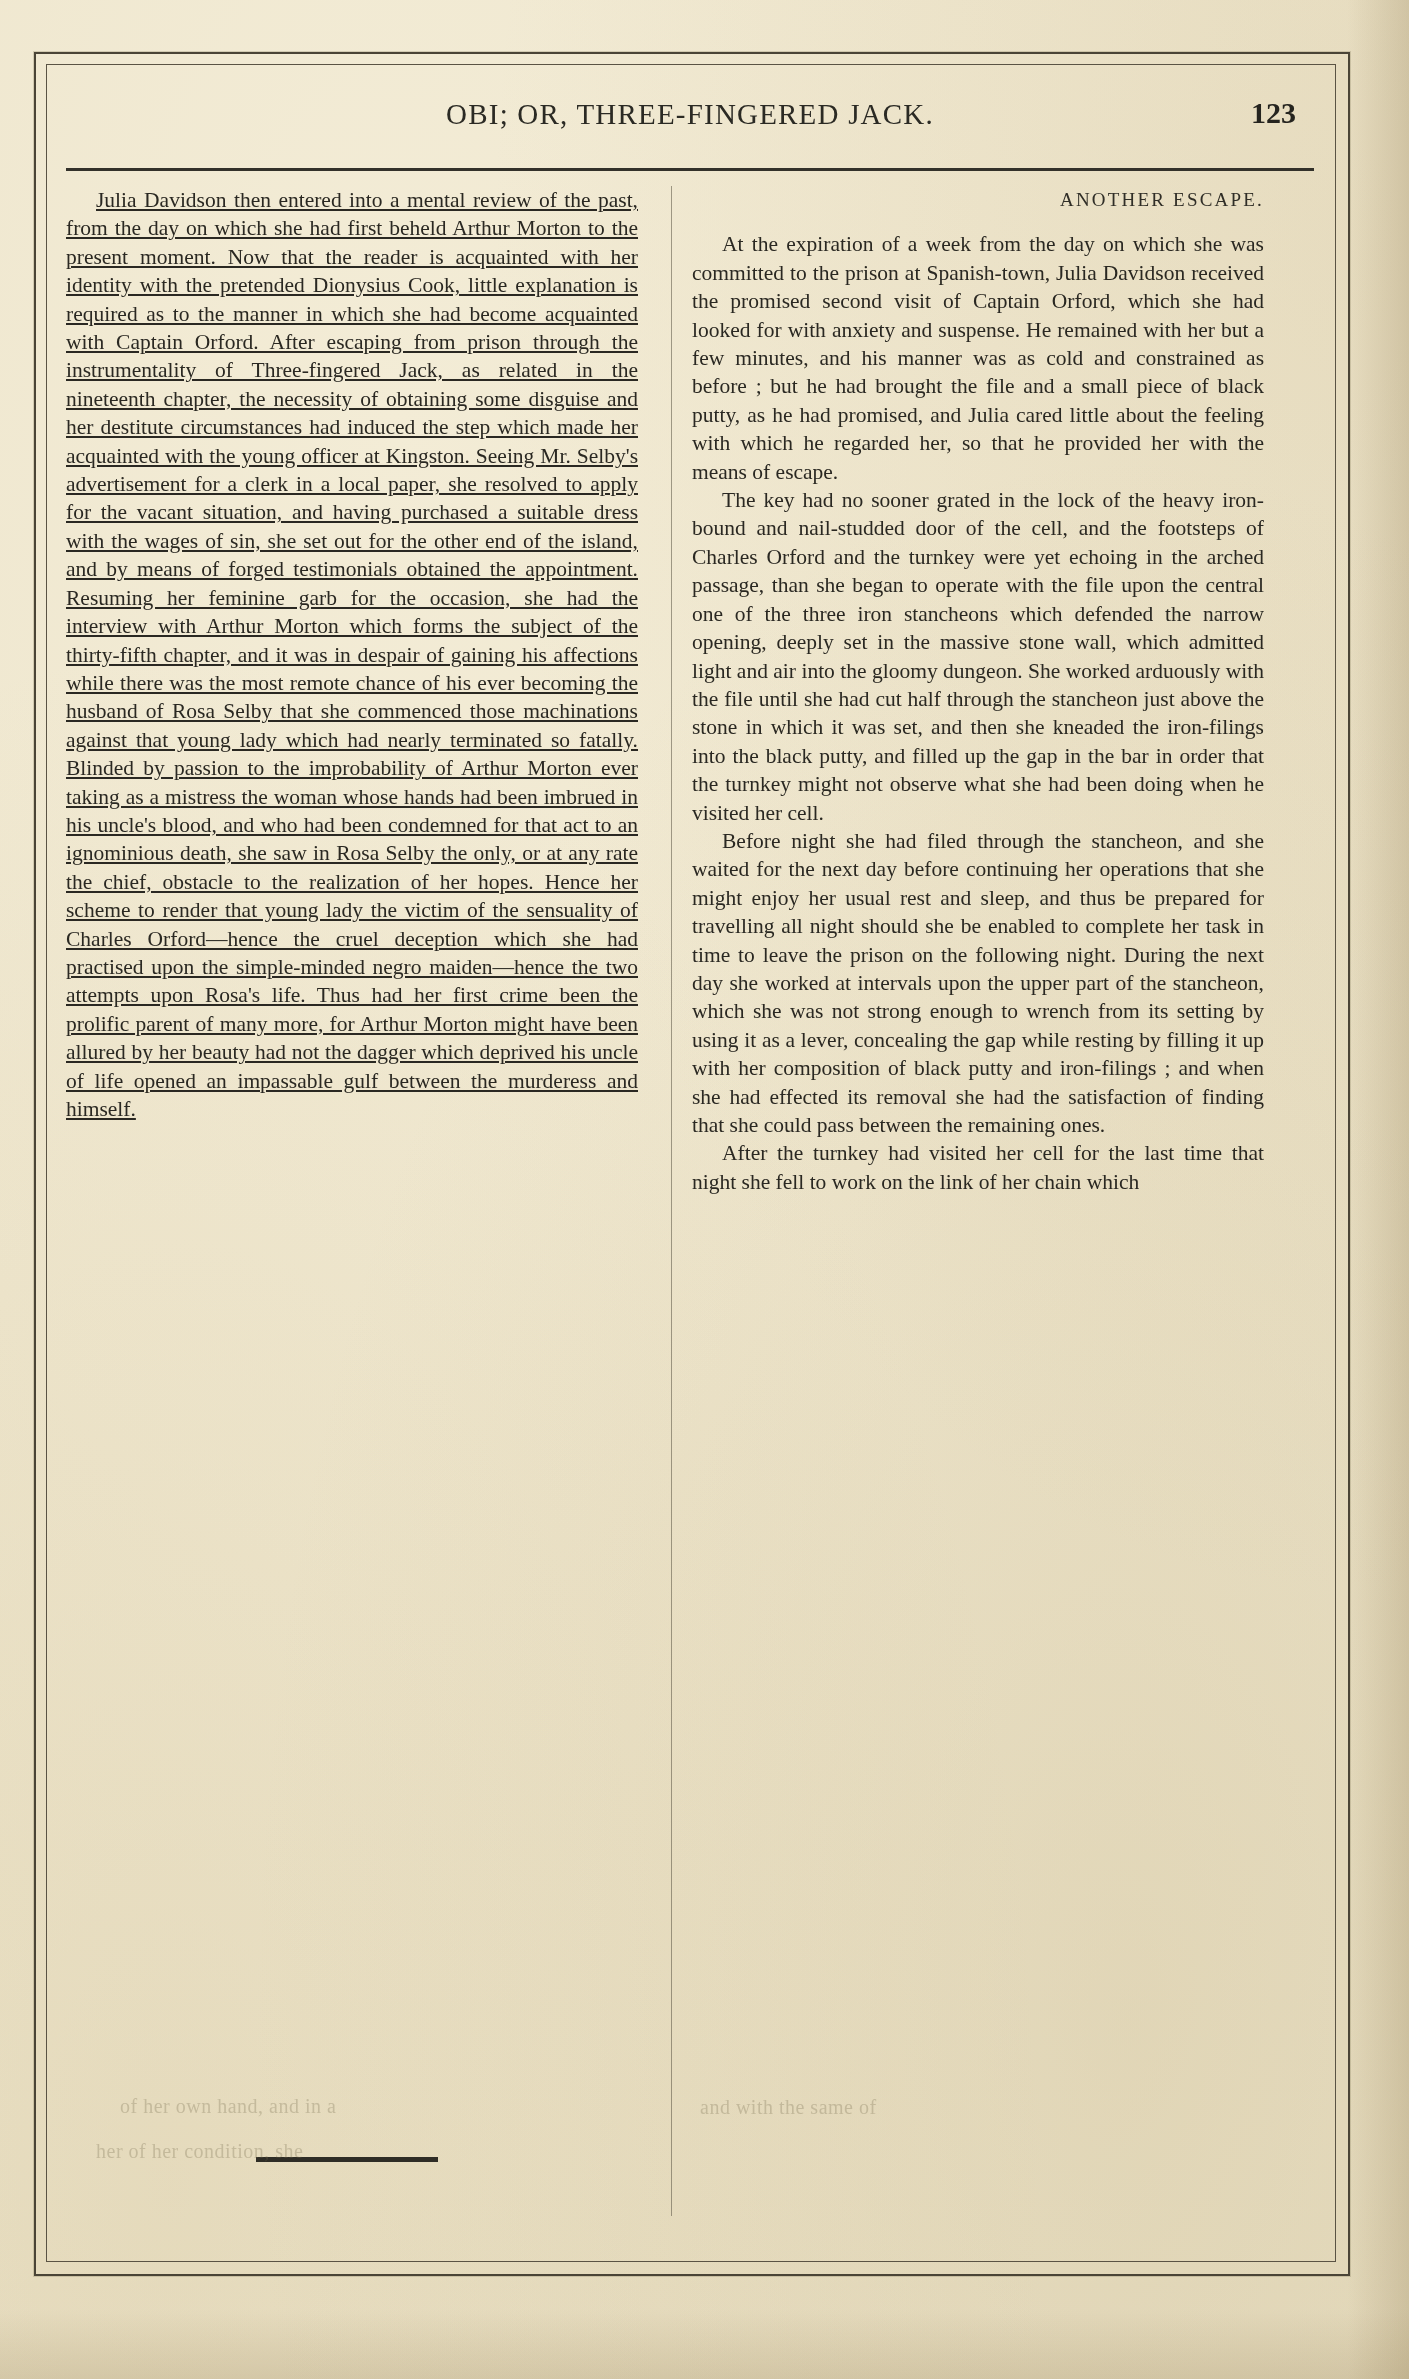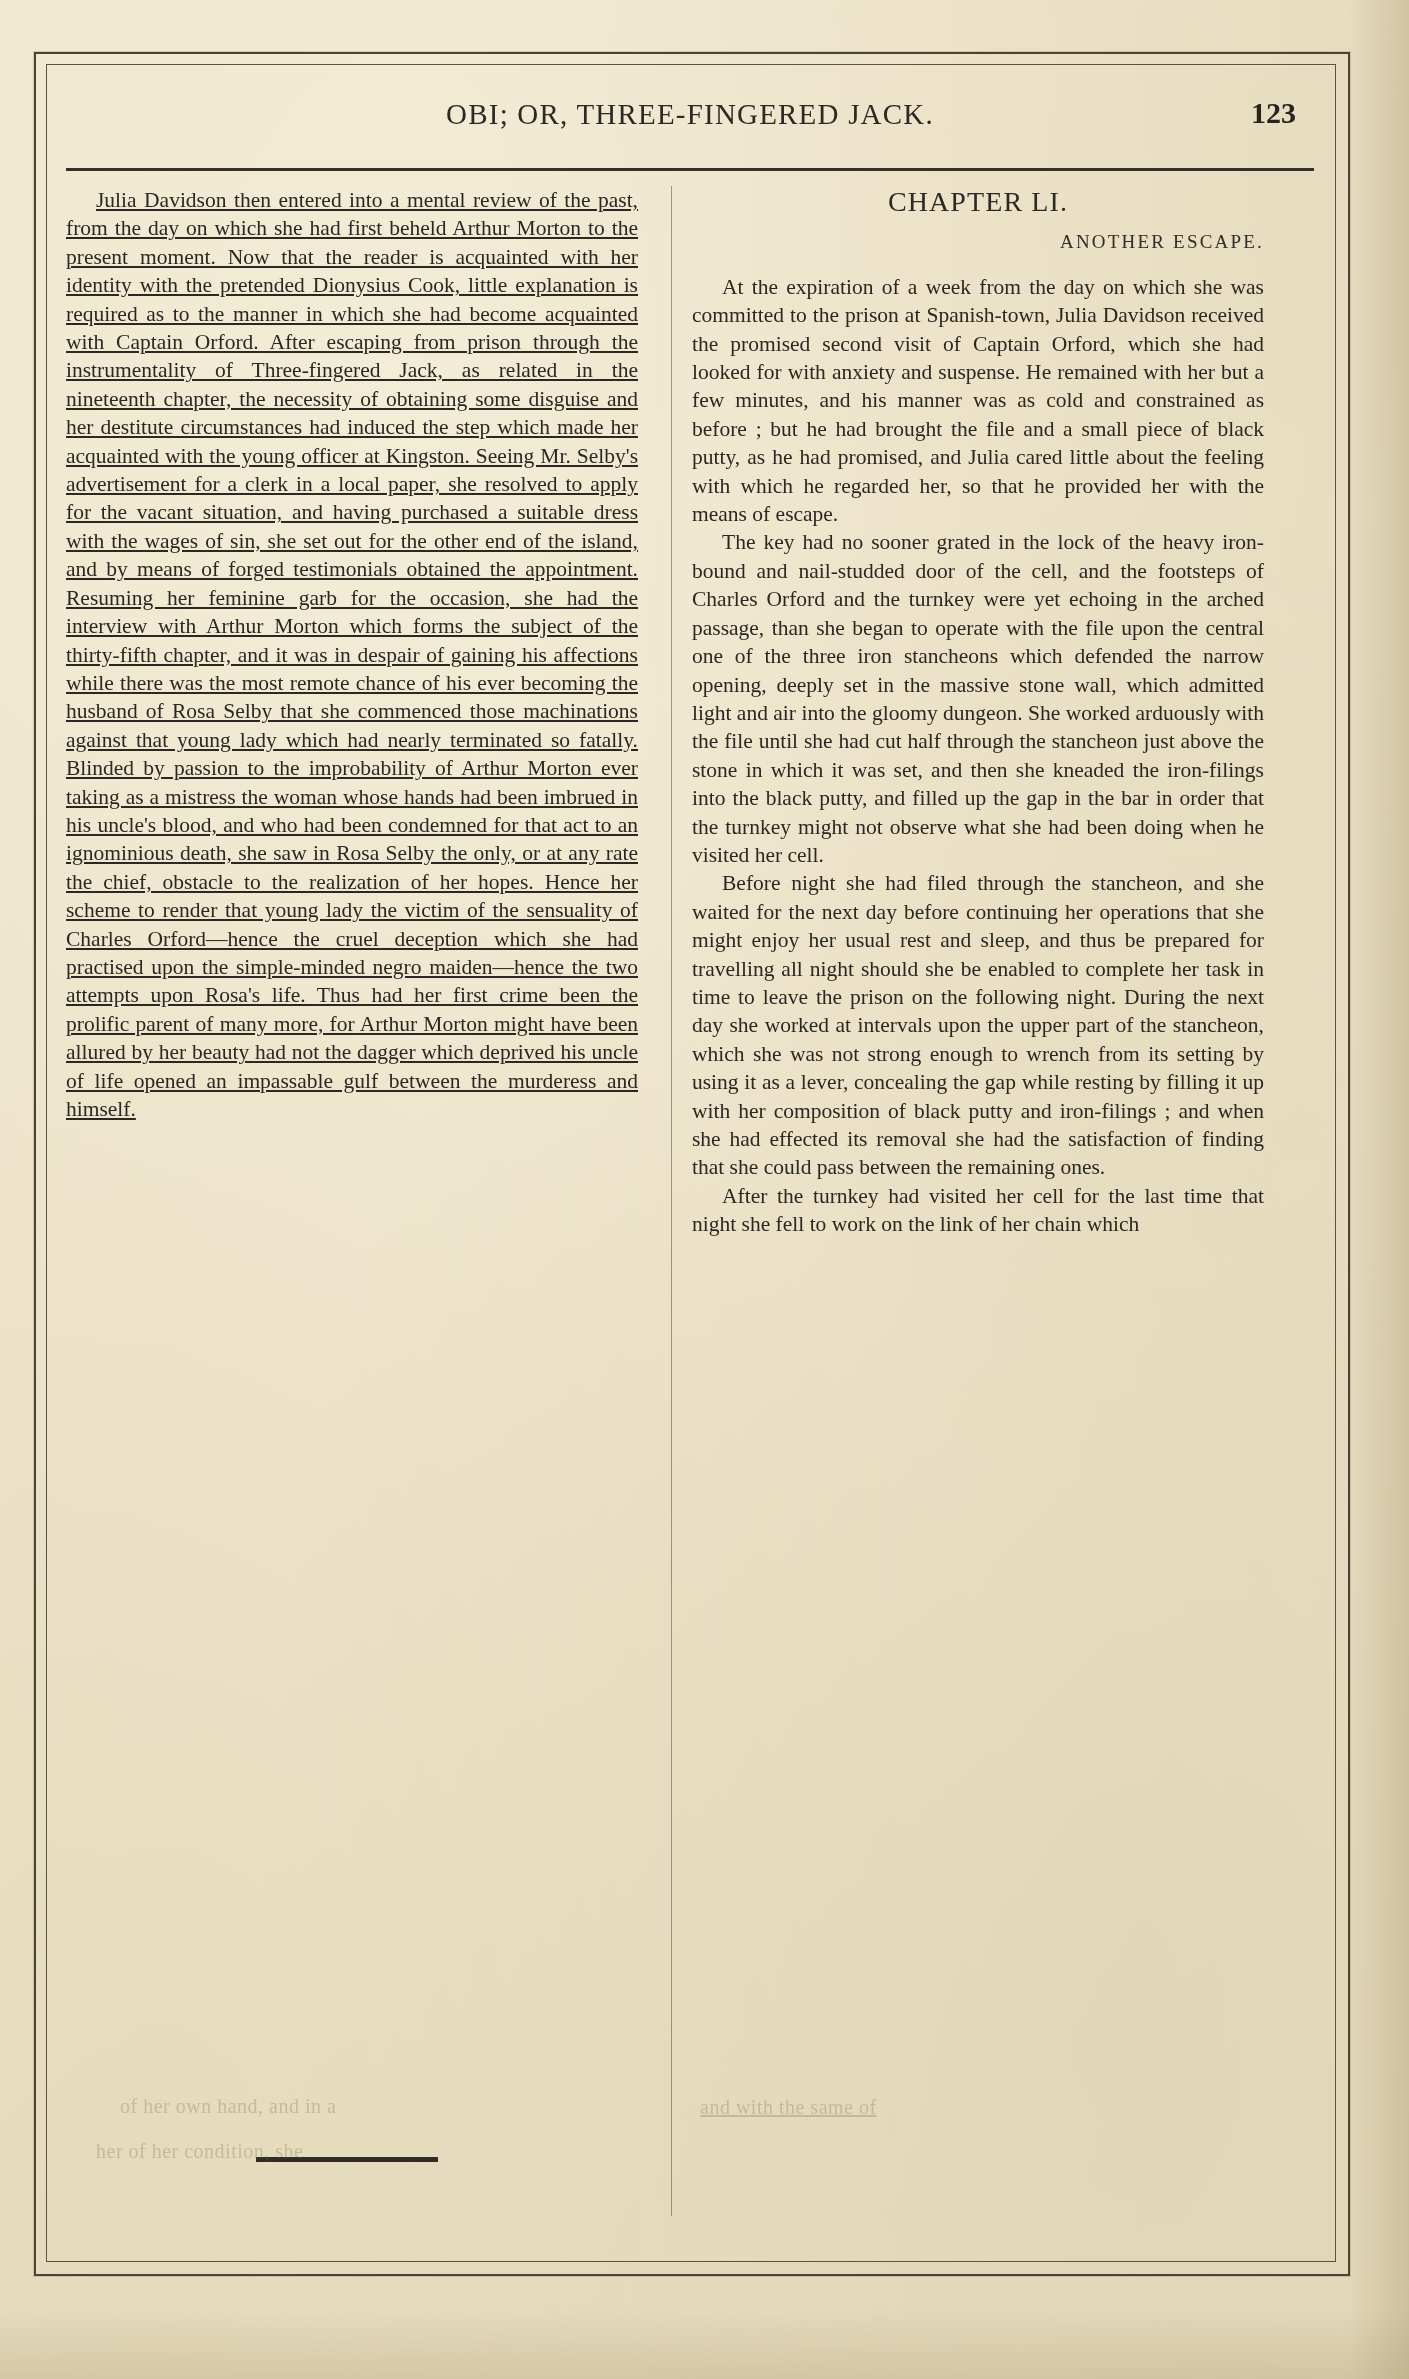--- a/index.html
+++ b/index.html
@@ -156,21 +156,21 @@
   .ghost {
     position: absolute;
     color: rgba(120,108,78,0.30);
     font-size: 20px;
     letter-spacing: 0.5px;
     pointer-events: none;
     user-select: none;
   }
   .g1 { left: 120px; top: 2095px; }
   .g2 { left: 96px;  top: 2140px; }
-  .g3 { left: 700px; top: 2096px; text-decoration: underline; }
+  .g3 { left: 700px; top: 2096px; }
 
   
   .edge-shadow {
     position: absolute;
     right: 0; top: 0;
     width: 62px; height: 2379px;
     background: linear-gradient(to right, rgba(160,140,95,0) 0%, rgba(150,130,88,0.28) 100%);
     pointer-events: none;
   }
   .edge-shadow-bottom {
@@ -197,21 +197,20 @@
 
   <div class="columns">
 
     <div class="rule-v"></div>
 
     <div class="col col-left">
       <p class="para first">Julia Davidson then entered into a mental review of the past, from the day on which she had first beheld Arthur Morton to the present moment. Now that the reader is acquainted with her identity with the pretended Dionysius Cook, little explanation is required as to the manner in which she had become acquainted with Captain Orford. After escaping from prison through the instrumentality of Three-fingered Jack, as related in the nineteenth chapter, the necessity of obtaining some disguise and her destitute circumstances had induced the step which made her acquainted with the young officer at Kingston. Seeing Mr. Selby's advertisement for a clerk in a local paper, she resolved to apply for the vacant situation, and having purchased a suitable dress with the wages of sin, she set out for the other end of the island, and by means of forged testimonials obtained the appointment. Resuming her feminine garb for the occasion, she had the interview with Arthur Morton which forms the subject of the thirty-fifth chapter, and it was in despair of gaining his affections while there was the most remote chance of his ever becoming the husband of Rosa Selby that she commenced those machinations against that young lady which had nearly terminated so fatally. Blinded by passion to the improbability of Arthur Morton ever taking as a mistress the woman whose hands had been imbrued in his uncle's blood, and who had been condemned for that act to an ignominious death, she saw in Rosa Selby the only, or at any rate the chief, obstacle to the realization of her hopes. Hence her scheme to render that young lady the victim of the sensuality of Charles Orford—hence the cruel deception which she had practised upon the simple-minded negro maiden—hence the two attempts upon Rosa's life. Thus had her first crime been the prolific parent of many more, for Arthur Morton might have been allured by her beauty had not the dagger which deprived his uncle of life opened an impassable gulf between the murderess and himself.</p>
     </div>
 
     <div class="col col-right">
-      <div class="chapter-title">CHAPTER LI.</div>
       <div class="chapter-sub">ANOTHER ESCAPE.</div>
       <p class="para">At the expiration of a week from the day on which she was committed to the prison at Spanish-town, Julia Davidson received the promised second visit of Captain Orford, which she had looked for with anxiety and suspense. He remained with her but a few minutes, and his manner was as cold and constrained as before ; but he had brought the file and a small piece of black putty, as he had promised, and Julia cared little about the feeling with which he regarded her, so that he provided her with the means of escape.</p>
       <p class="para">The key had no sooner grated in the lock of the heavy iron-bound and nail-studded door of the cell, and the footsteps of Charles Orford and the turnkey were yet echoing in the arched passage, than she began to operate with the file upon the central one of the three iron stancheons which defended the narrow opening, deeply set in the massive stone wall, which admitted light and air into the gloomy dungeon. She worked arduously with the file until she had cut half through the stancheon just above the stone in which it was set, and then she kneaded the iron-filings into the black putty, and filled up the gap in the bar in order that the turnkey might not observe what she had been doing when he visited her cell.</p>
       <p class="para">Before night she had filed through the stancheon, and she waited for the next day before continuing her operations that she might enjoy her usual rest and sleep, and thus be prepared for travelling all night should she be enabled to complete her task in time to leave the prison on the following night. During the next day she worked at intervals upon the upper part of the stancheon, which she was not strong enough to wrench from its setting by using it as a lever, concealing the gap while resting by filling it up with her composition of black putty and iron-filings ; and when she had effected its removal she had the satisfaction of finding that she could pass between the remaining ones.</p>
       <p class="para">After the turnkey had visited her cell for the last time that night she fell to work on the link of her chain which</p>
     </div>
 
     <div class="foot-rule"></div>
   </div>
 

